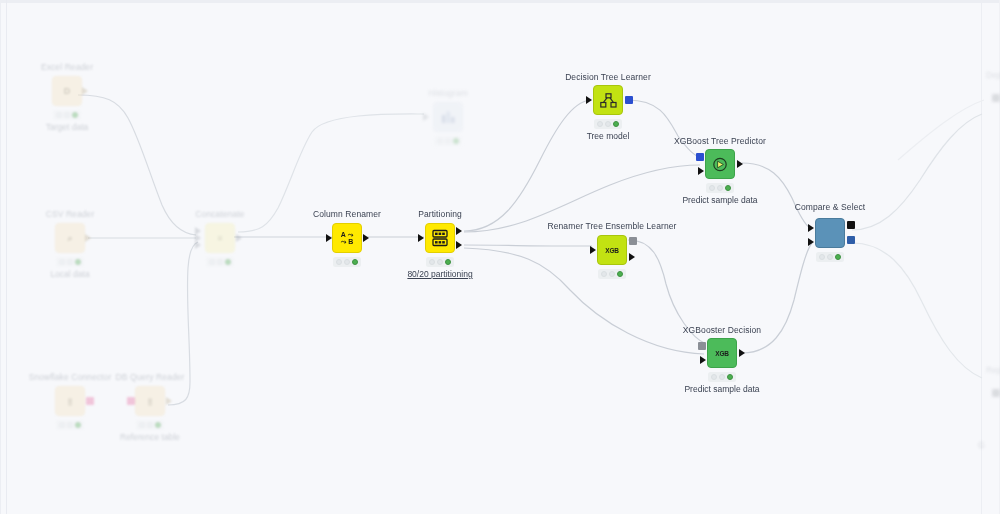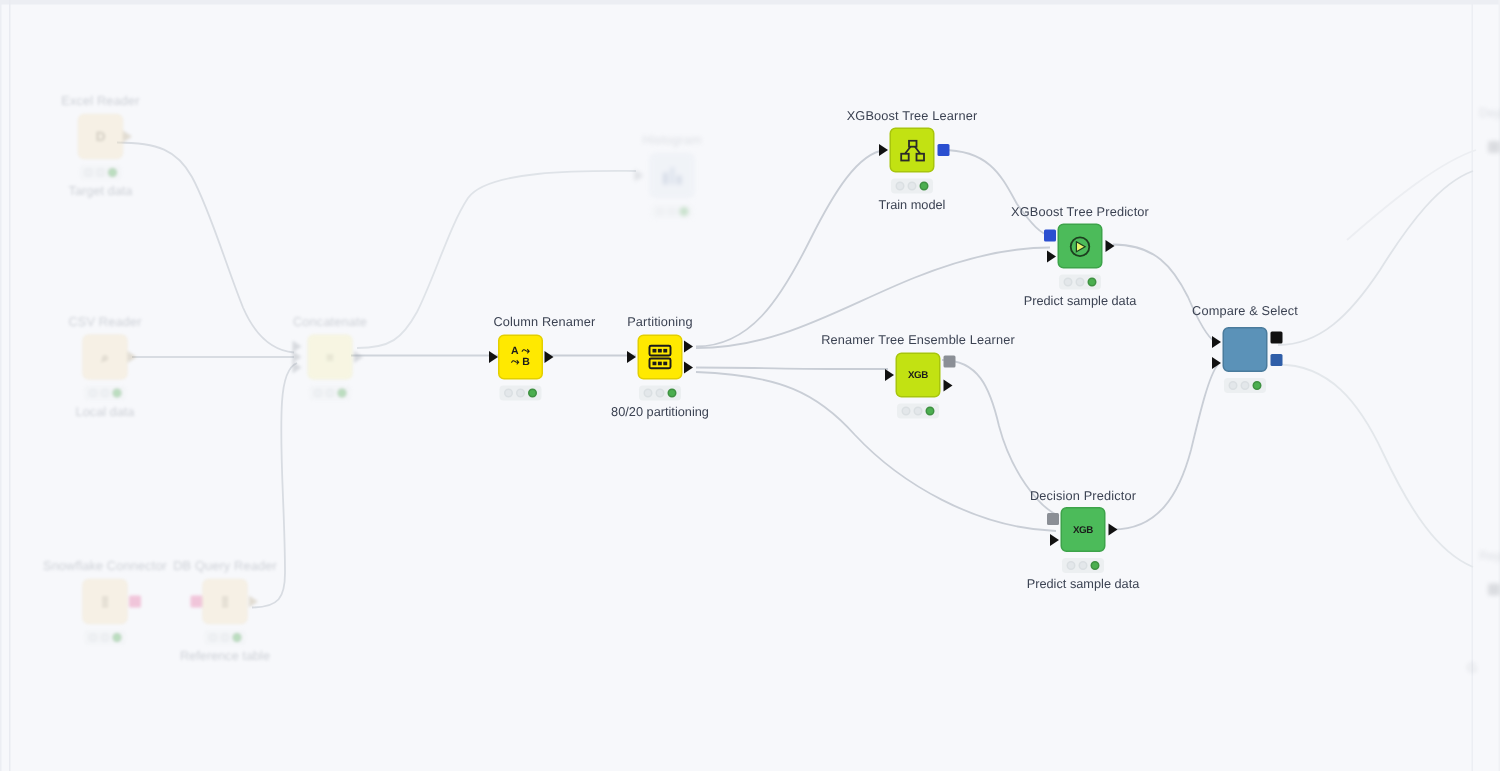--- a/index.html
+++ b/index.html
@@ -237,21 +237,21 @@
       </svg>
     </div>
     <div class="status" style="left:6px;top:48px;">
       <i></i>
       <i></i>
       <i class="green"></i>
     </div>
   </div>
 
   <div class="node" style="left:318px;top:209px;width:58px;">
-    <div class="title" style="top:0px;margin-left:16px;">Column Renamer</div>
+    <div class="title" style="top:0px;">Column Renamer</div>
     <div class="port in" style="left:8px;top:25px;"></div>
     <div class="box fill-yellow" style="left:14px;top:14px;">
       <span class="glyph-ab">A&nbsp;⤳<br>⤳&nbsp;B</span>
     </div>
     <div class="port out" style="left:45px;top:25px;"></div>
     <div class="status" style="left:15px;top:48px;">
       <i class="dim"></i>
       <i class="dim"></i>
       <i class="green"></i>
     </div>
@@ -272,41 +272,41 @@
         <rect x="10.2" y="12.1" width="2.6" height="2.4" fill="#1b1b1b"></rect>
       </svg>
     </div>
     <div class="port out" style="left:46px;top:18px;"></div>
     <div class="port out" style="left:46px;top:32px;"></div>
     <div class="status" style="left:16px;top:48px;">
       <i class="dim"></i>
       <i class="dim"></i>
       <i class="green"></i>
     </div>
-    <div class="subtitle" style="top:60px;">80/20 partitioning</div>
+    <div class="subtitle" style="top:60px;text-decoration:underline;">80/20 partitioning</div>
   </div>
 
   <div class="node" style="left:578px;top:72px;width:60px;">
-    <div class="title" style="top:0px;">XGBoost Tree Learner</div>
+    <div class="title" style="top:0px;">Decision Tree Learner</div>
     <div class="port in" style="left:8px;top:24px;"></div>
     <div class="box fill-yellowgreen" style="left:15px;top:13px;">
       <svg width="17" height="15" viewBox="0 0 17 15">
         <rect x="6" y="0.8" width="5" height="4" fill="none" stroke="#2a2a2a" stroke-width="1.2"></rect>
         <rect x="0.8" y="9.5" width="5" height="4.5" fill="none" stroke="#2a2a2a" stroke-width="1.2"></rect>
         <rect x="11" y="9.5" width="5" height="4.5" fill="none" stroke="#2a2a2a" stroke-width="1.2"></rect>
         <path d="M7,4.8 L3.3,9.5 M10,4.8 L13.5,9.5" stroke="#2a2a2a" stroke-width="1.2" fill="none"></path>
       </svg>
     </div>
     <div class="port sq blue" style="left:47px;top:24px;"></div>
     <div class="status" style="left:16px;top:47px;">
       <i class="dim"></i>
       <i class="dim"></i>
       <i class="green"></i>
     </div>
-    <div class="subtitle" style="top:59px;">Train model</div>
+    <div class="subtitle" style="top:59px;">Tree model</div>
   </div>
 
   <div class="node" style="left:690px;top:136px;width:60px;">
     <div class="title" style="top:0px;">XGBoost Tree Predictor</div>
     <div class="port sq blue" style="left:6px;top:17px;"></div>
     <div class="port in" style="left:8px;top:31px;"></div>
     <div class="box fill-green" style="left:15px;top:13px;">
       <svg width="16" height="15" viewBox="0 0 16 15">
         <circle cx="8" cy="7.5" r="6.2" fill="none" stroke="#1d3f1f" stroke-width="1.2"></circle>
         <path d="M5.6,4.2 L11.4,7.5 L5.6,10.8 Z" fill="#e8f56a" stroke="#1d3f1f" stroke-width=".8"></path>
@@ -330,21 +330,21 @@
     <div class="port sq gray" style="left:47px;top:15px;"></div>
     <div class="port out" style="left:47px;top:31px;"></div>
     <div class="status" style="left:16px;top:47px;">
       <i class="dim"></i>
       <i class="dim"></i>
       <i class="green"></i>
     </div>
   </div>
 
   <div class="node" style="left:692px;top:325px;width:60px;">
-    <div class="title" style="top:0px;">Decision Predictor</div>
+    <div class="title" style="top:0px;">XGBooster Decision</div>
     <div class="port sq gray" style="left:6px;top:17px;"></div>
     <div class="port in" style="left:8px;top:31px;"></div>
     <div class="box fill-green" style="left:15px;top:13px;">
       <span class="glyph-xgb">XGB</span>
     </div>
     <div class="port out" style="left:47px;top:24px;"></div>
     <div class="status" style="left:16px;top:47px;">
       <i class="dim"></i>
       <i class="dim"></i>
       <i class="green"></i>

